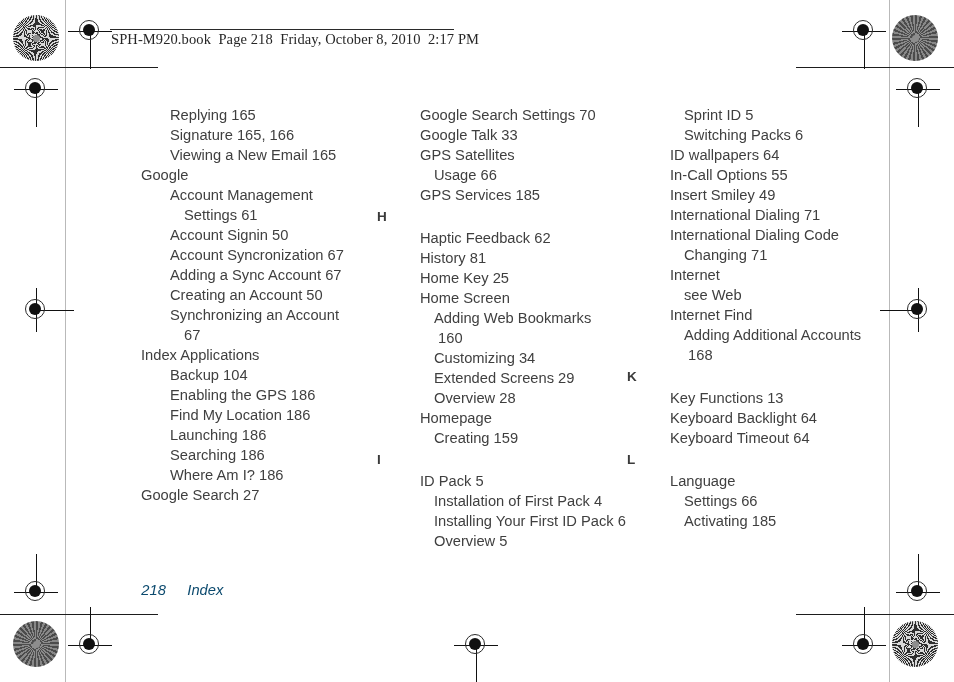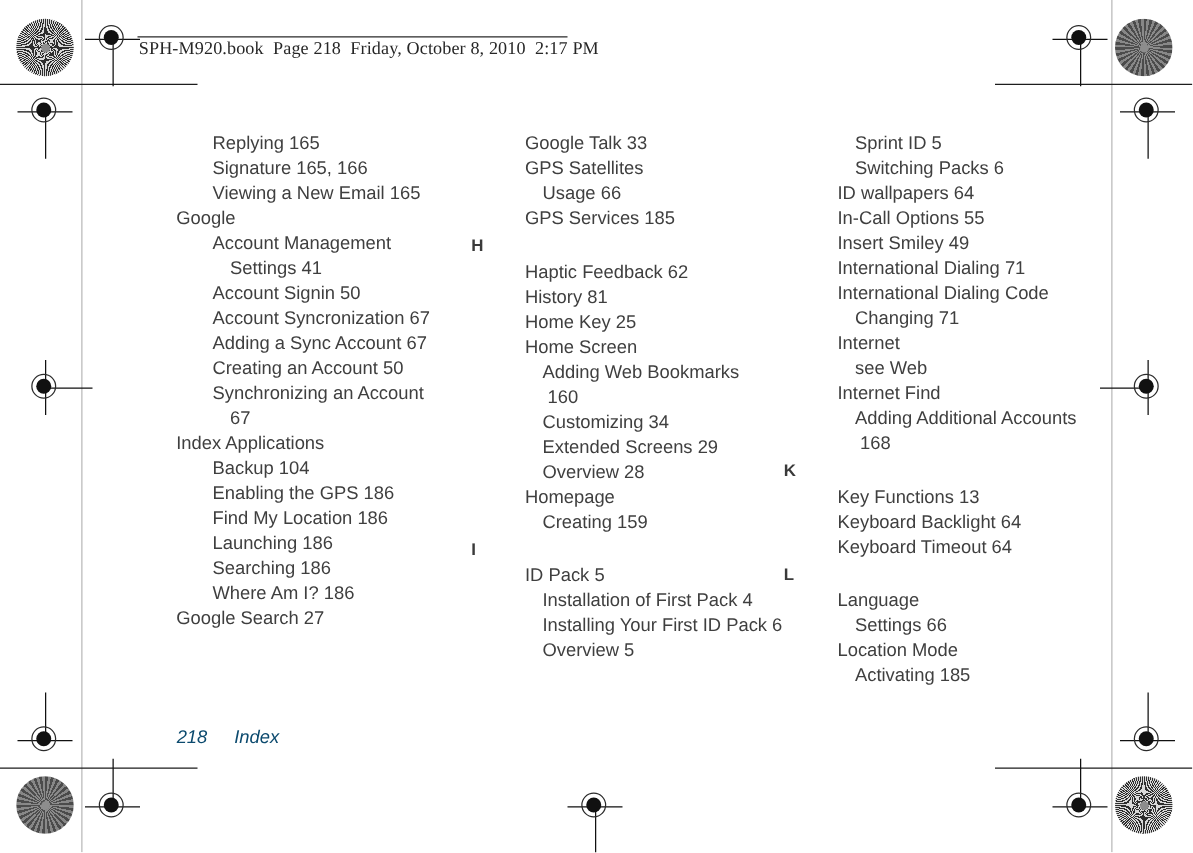--- a/index.html
+++ b/index.html
@@ -266,37 +266,38 @@
   <div id="header-rule"></div>
   <div id="header-text">SPH-M920.book  Page 218  Friday, October 8, 2010  2:17 PM</div>
 
   <div id="columns">
       <div class="column">
         <div class="entry lvl1">Replying 165</div>
         <div class="entry lvl1">Signature 165, 166</div>
         <div class="entry lvl1">Viewing a New Email 165</div>
         <div class="entry lvl0">Google</div>
         <div class="entry lvl1">Account Management</div>
-        <div class="entry lvl2">Settings 41</div>
+        <div class="entry lvl2">Settings 61</div>
         <div class="entry lvl1">Account Signin 50</div>
         <div class="entry lvl1">Account Syncronization 67</div>
         <div class="entry lvl1">Adding a Sync Account 67</div>
         <div class="entry lvl1">Creating an Account 50</div>
         <div class="entry lvl1">Synchronizing an Account</div>
         <div class="entry lvl2">67</div>
         <div class="entry lvl0">Index Applications</div>
         <div class="entry lvl1">Backup 104</div>
         <div class="entry lvl1">Enabling the GPS 186</div>
         <div class="entry lvl1">Find My Location 186</div>
         <div class="entry lvl1">Launching 186</div>
         <div class="entry lvl1">Searching 186</div>
         <div class="entry lvl1">Where Am I? 186</div>
         <div class="entry lvl0">Google Search 27</div>
       </div>
       <div class="column">
+        <div class="entry lvl1">Google Search Settings 70</div>
         <div class="entry lvl1">Google Talk 33</div>
         <div class="entry lvl1">GPS Satellites</div>
         <div class="entry lvl2">Usage 66</div>
         <div class="entry lvl1">GPS Services 185</div>
         <div class="letter-head">H</div>
         <div class="entry lvl1">Haptic Feedback 62</div>
         <div class="entry lvl1">History 81</div>
         <div class="entry lvl1">Home Key 25</div>
         <div class="entry lvl1">Home Screen</div>
         <div class="entry lvl2">Adding Web Bookmarks</div>
@@ -326,21 +327,20 @@
         <div class="entry lvl1">Internet Find</div>
         <div class="entry lvl2">Adding Additional Accounts</div>
         <div class="entry lvl2"> 168</div>
         <div class="letter-head">K</div>
         <div class="entry lvl1">Key Functions 13</div>
         <div class="entry lvl1">Keyboard Backlight 64</div>
         <div class="entry lvl1">Keyboard Timeout 64</div>
         <div class="letter-head">L</div>
         <div class="entry lvl1">Language</div>
         <div class="entry lvl2">Settings 66</div>
-        <div class="entry lvl1">Location Mode</div>
         <div class="entry lvl2">Activating 185</div>
       </div>
     </div>
 
   <div id="footer">
     <span class="pg">218</span><span>Index</span>
   </div>
 
 </div>
 

